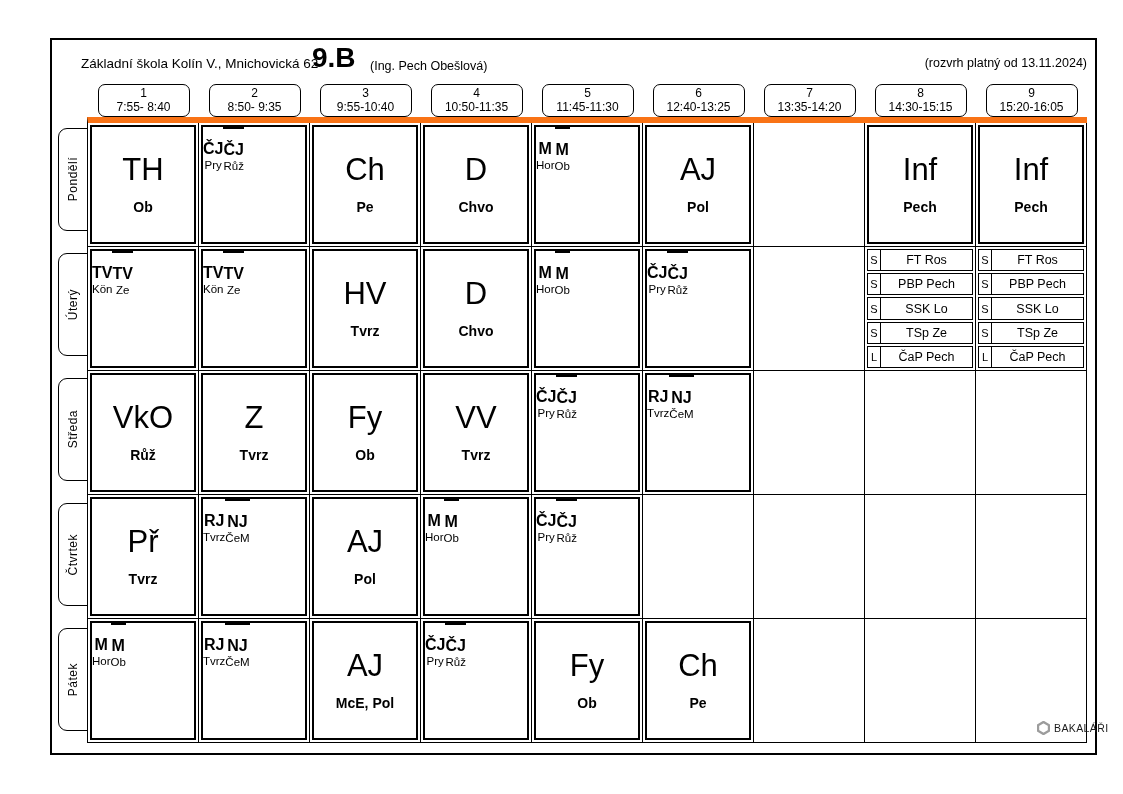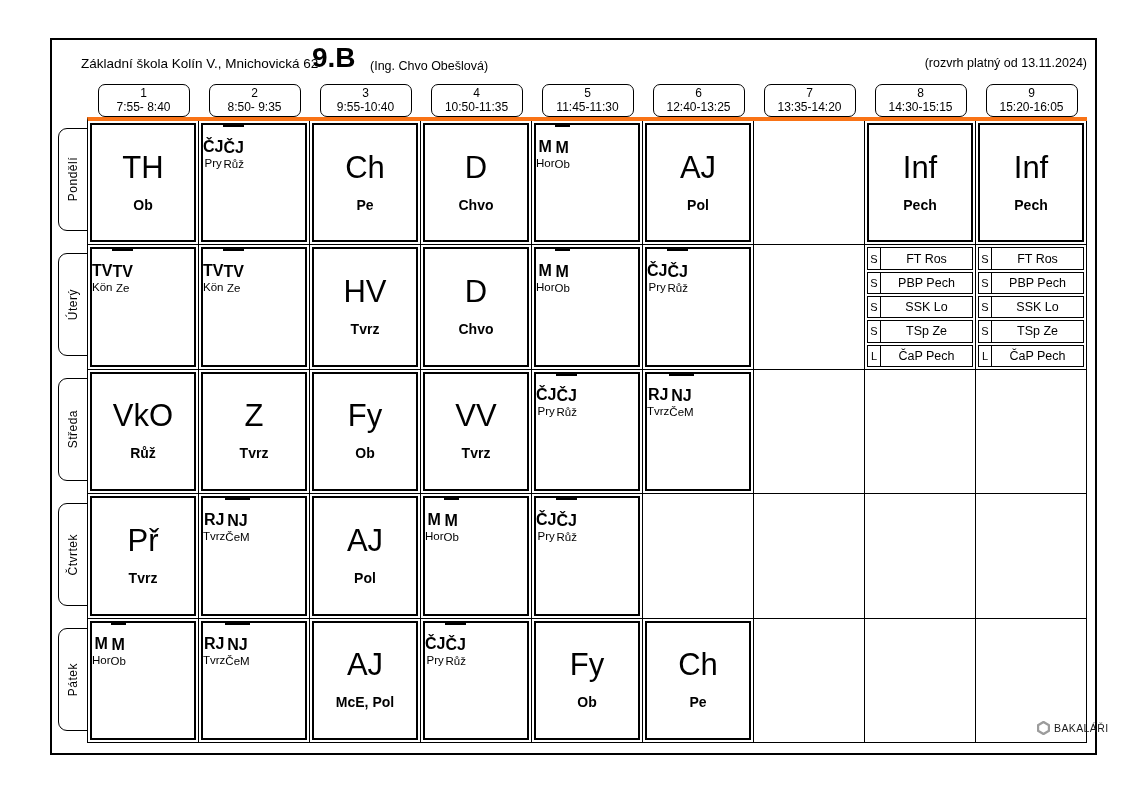--- a/index.html
+++ b/index.html
@@ -9,21 +9,21 @@
   .sheet{position:absolute;left:38px;top:38px;width:1047px;height:717px;border:2px solid #000;background:#fff;}
   .school{position:absolute;left:69px;top:56px;font-size:13.5px;}
   .classname{position:absolute;left:292px;top:42px;font-size:28px;font-weight:bold;margin-left:8px;}
   .cteacher{position:absolute;left:358px;top:59px;font-size:12.5px;}
   .validfrom{position:absolute;right:48px;top:56px;font-size:12.5px;}
   .phead{position:absolute;top:84px;height:33px;width:92px;border:1.5px solid #000;border-radius:7px;background:#fff;text-align:center;padding-top:2px;}
   .pnum{font-size:12px;line-height:13px;}
   .ptime{font-size:12px;line-height:15px;}
   .dtab{position:absolute;left:46px;width:30px;height:103px;border:1.5px solid #000;border-radius:9px 0 0 9px;background:#fff;display:flex;align-items:center;justify-content:center;}
   .dtab span{writing-mode:vertical-rl;transform:rotate(180deg);font-size:12px;letter-spacing:0.5px;white-space:nowrap;}
-  .grid{position:absolute;left:75px;top:117px;width:1000px;height:626px;display:grid;grid-template-columns:repeat(9,1fr);grid-template-rows:repeat(5,1fr);border-top:4px solid #f97316;border-left:1px solid #000;background:#fff;}
+  .grid{position:absolute;left:75px;top:117px;width:1000px;height:626px;display:grid;grid-template-columns:repeat(9,1fr);grid-template-rows:repeat(5,1fr);border-top:6px solid #f97316;border-left:1px solid #000;background:#fff;}
   .cell{position:relative;border-right:1px solid #000;border-bottom:1px solid #000;}
   .lesson{position:absolute;left:2px;top:2px;right:2px;bottom:2px;border:2px solid #000;background:#fff;}
   .full{display:flex;flex-direction:column;align-items:center;justify-content:center;gap:15px;padding-bottom:2px;}
   .subj{font-size:31px;line-height:1;white-space:nowrap;}
   .tea{font-size:14px;font-weight:bold;line-height:1;white-space:nowrap;}
   .split{display:flex;flex-direction:row;}
   .half{height:50%;display:flex;flex-direction:column;align-items:center;justify-content:center;gap:3px;}
   .half.bottom{border-top:2px solid #000;}
   .ssubj{font-size:16px;font-weight:bold;line-height:1;white-space:nowrap;}
   .stea{font-size:11.5px;line-height:1;white-space:nowrap;}
@@ -34,21 +34,21 @@
   .logo{position:absolute;left:1001px;top:721px;display:flex;align-items:center;gap:4px;margin-left:24px;}
   .logo span{font-size:10.5px;letter-spacing:0.4px;color:#1a1a1a;}
 </style>
 </head>
 <body>
 
 <div class="page">
   <div class="sheet"></div>
   <div class="school">Základní škola Kolín V., Mnichovická 62</div>
   <div class="classname">9.B</div>
-  <div class="cteacher">(Ing. Chvo Obešlová)</div>
+  <div class="cteacher">(Ing. Pech Obešlová)</div>
   <div class="validfrom">(rozvrh platný od 13.11.2024)</div>
 
   <div id="pheads">
       <div class="phead" style="left: 85.5px;">
         <div class="pnum">1</div>
         <div class="ptime">7:55- 8:40</div>
       </div>
       <div class="phead" style="left: 196.5px;">
         <div class="pnum">2</div>
         <div class="ptime">8:50- 9:35</div>

